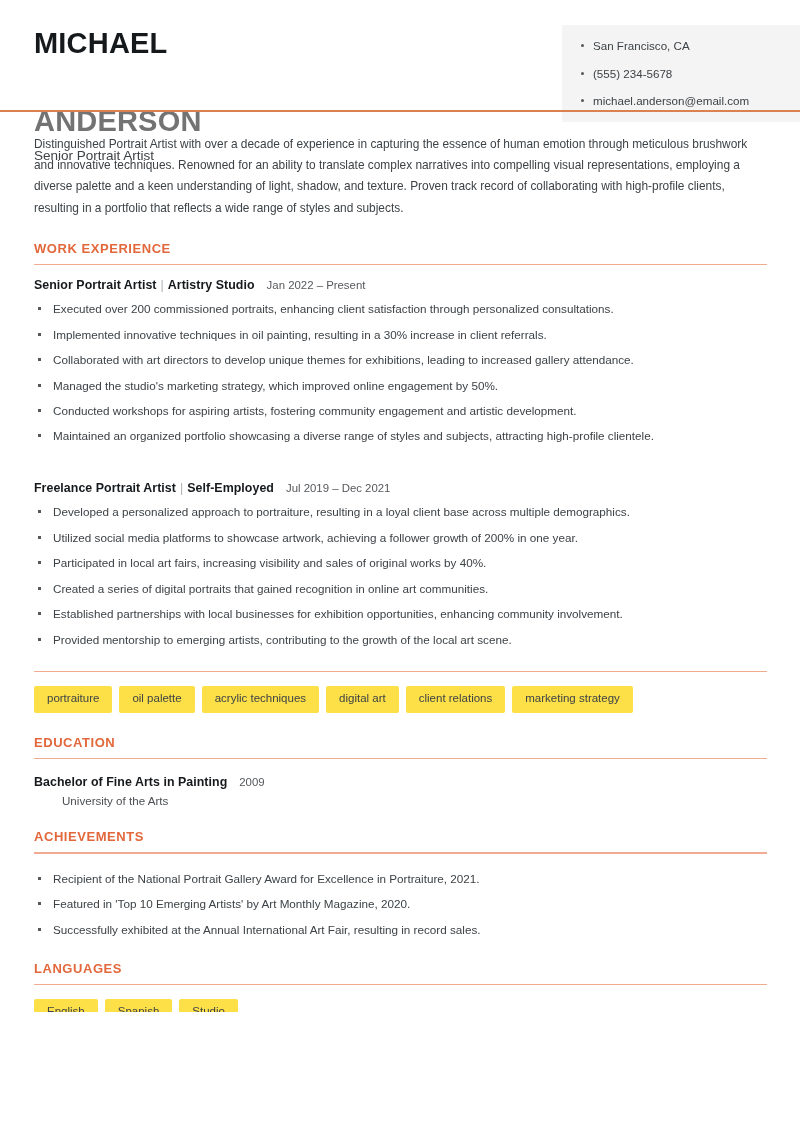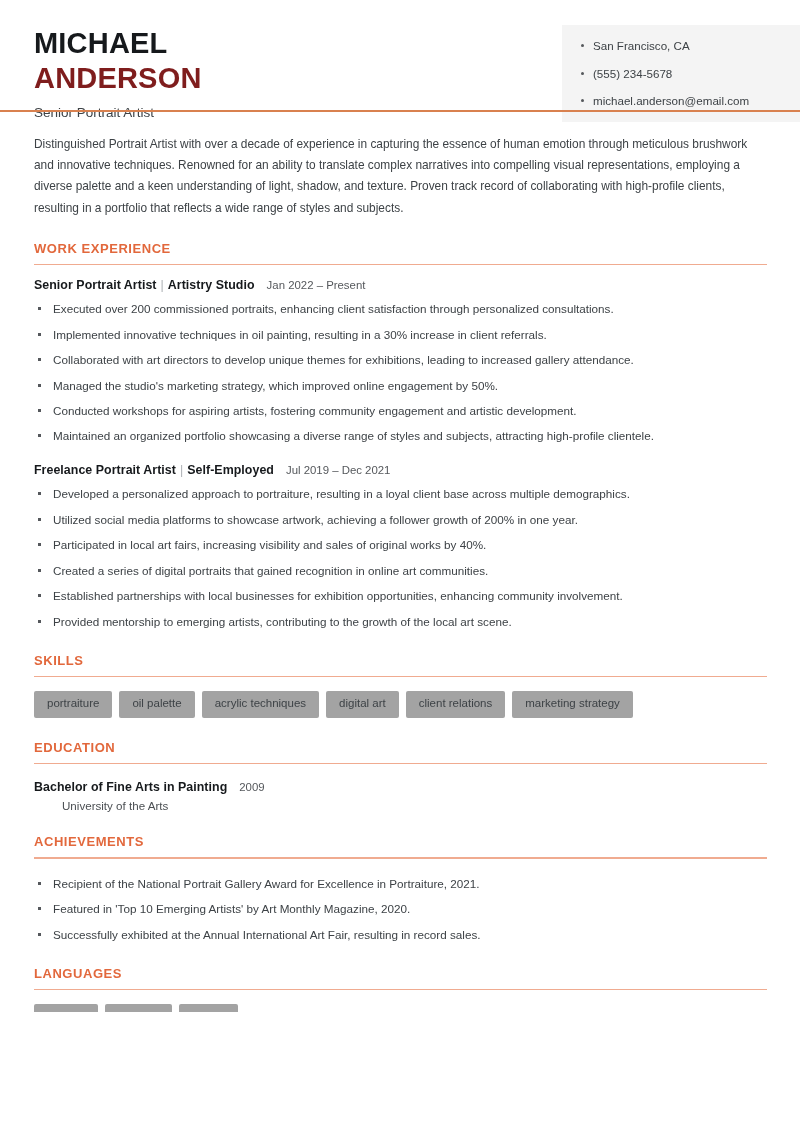--- a/index.html
+++ b/index.html
@@ -42,21 +42,21 @@
   .name-first,
   .name-last {
     font-size: 29px;
     font-weight: bold;
     letter-spacing: 0.2px;
     line-height: 1.19;
     margin: 0;
     text-transform: uppercase;
   }
   .name-first { color: #16191c; }
-  .name-last  { color: #7f1d1d; }
+  .name-last  { color: #737373; margin-top: 43px; }
   .job-title {
     margin-top: 9px;
     font-size: 13.5px;
     color: #3d4246;
     line-height: 1.3;
   }
   .contact-box {
     background: #f4f4f4;
     width: 238px;
     margin-right: 0;
@@ -120,21 +120,21 @@
     text-transform: uppercase;
     margin: 0 0 8px 0;
   }
   .section-rule {
     height: 1.4px;
     background: #f0ab90;
     margin-bottom: 13px;
   }
 
   .entry { margin-bottom: 4px; }
-  .entry + .entry { margin-top: 18px; }
+  .entry + .entry { margin-top: 36px; }
   .entry-head {
     display: flex;
     align-items: baseline;
   }
   .entry-title {
     font-size: 12.4px;
     font-weight: bold;
     color: #16191c;
     letter-spacing: 0.05px;
   }
@@ -180,21 +180,21 @@
     background: #55585c;
   }
 
   .chips {
     display: flex;
     flex-wrap: wrap;
     gap: 7px;
     margin-top: 2px;
   }
   .chip {
-    background: #a3a3a3;
+    background: #fde047;
     font-size: 11.5px;
     color: #3d4246;
     padding: 6px 13px 7px 13px;
     border-radius: 2px;
     line-height: 1.2;
     white-space: nowrap;
   }
 
   .edu-section .section-rule { margin-bottom: 16px; }
   .ach-section .section-rule { margin-bottom: 17px; }
@@ -262,21 +262,20 @@
           <li>Utilized social media platforms to showcase artwork, achieving a follower growth of 200% in one year.</li>
           <li>Participated in local art fairs, increasing visibility and sales of original works by 40%.</li>
           <li>Created a series of digital portraits that gained recognition in online art communities.</li>
           <li>Established partnerships with local businesses for exhibition opportunities, enhancing community involvement.</li>
           <li>Provided mentorship to emerging artists, contributing to the growth of the local art scene.</li>
         </ul>
       </div>
     </div>
 
     <div class="section skills-section">
-      <div class="section-title">SKILLS</div>
       <div class="section-rule"></div>
       <div class="chips">
         <span class="chip">portraiture</span>
         <span class="chip">oil palette</span>
         <span class="chip">acrylic techniques</span>
         <span class="chip">digital art</span>
         <span class="chip">client relations</span>
         <span class="chip">marketing strategy</span>
       </div>
     </div>

